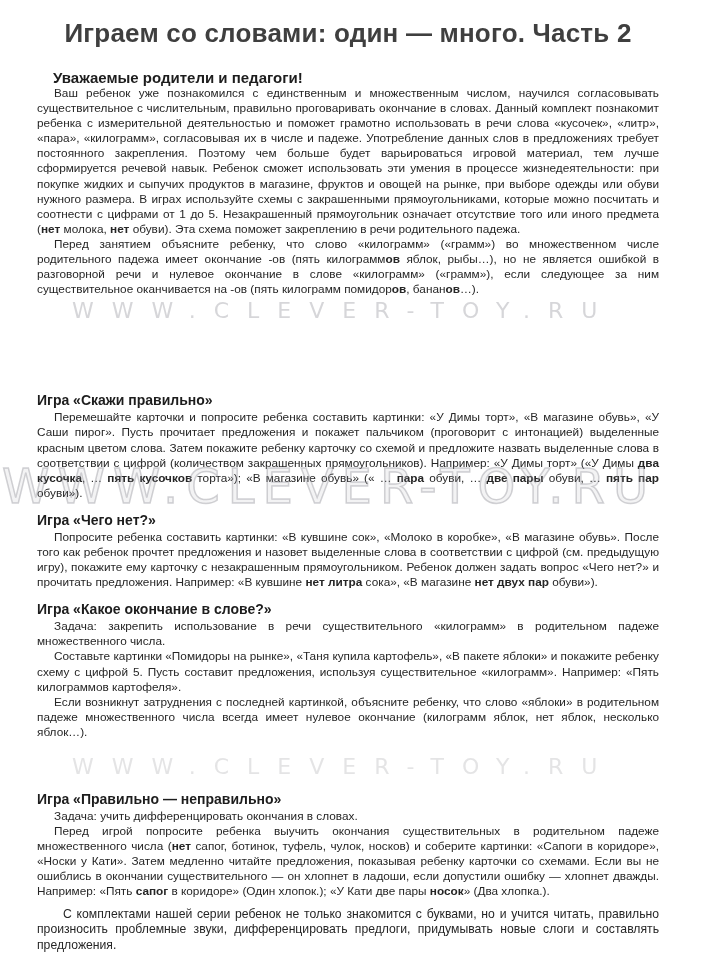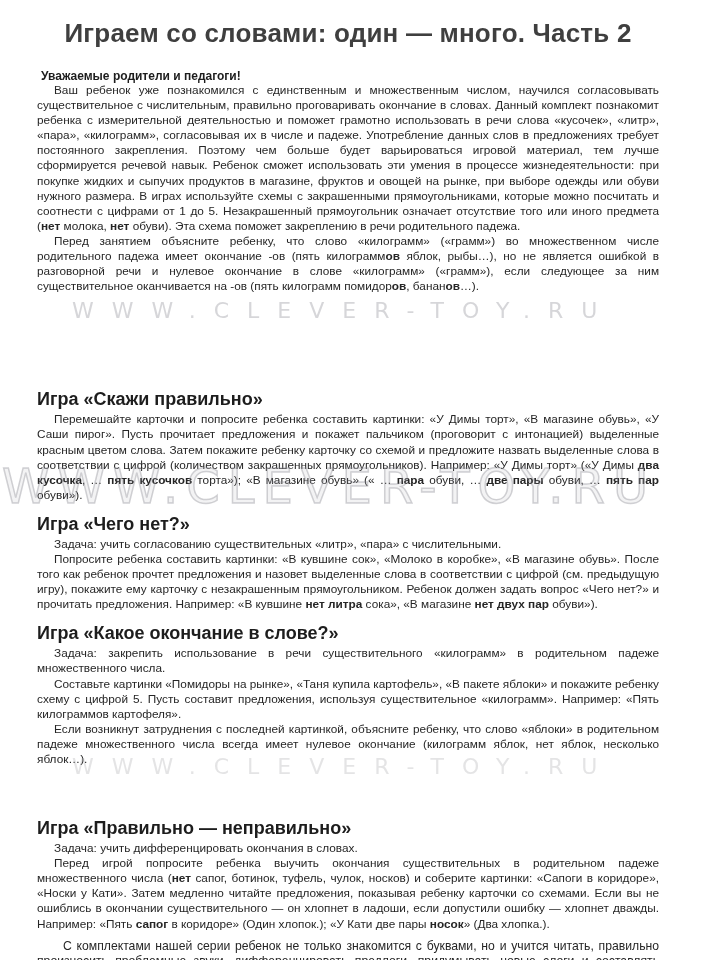--- a/index.html
+++ b/index.html
@@ -9,24 +9,24 @@
     font-family:"Liberation Sans",sans-serif;
     color:#262626;
     position:relative;
     overflow:hidden;
   }
   .page{padding:8px 53px 0 37px;position:relative;z-index:1;}
   .doc-title{
     font-size:26px;font-weight:700;text-align:center;
     color:#3f3f3f;margin:10px 0 0;letter-spacing:.2px;
   }
-  .greeting{font-size:12px;font-weight:700;margin:20px 4px 0;color:#1d1d1d;}
+  .greeting{font-size:15px;font-weight:700;margin:20px 16px 0;color:#1d1d1d;}
   p.body{margin:0;font-size:11.8px;line-height:15.1px;text-align:justify;}
   .ind{text-indent:17px;}
-  h2.game-title{font-size:18px;font-weight:700;color:#1d1d1d;margin:11px 0 2px;}
+  h2.game-title{font-size:14px;font-weight:700;color:#1d1d1d;margin:11px 0 2px;}
   .first-game{margin-top:0;}
   .spacer-lg{height:84px;}
   .spacer-md{height:40px;}
   .b{font-weight:700;}
   .i{}
   .footer-note{margin-top:7px;font-size:12.2px;line-height:15.5px;text-align:justify;text-indent:26px;}
   .watermark{
     position:absolute;white-space:nowrap;pointer-events:none;z-index:2;
     font-family:"DejaVu Sans",sans-serif;font-weight:400;
   }
@@ -63,21 +63,20 @@
 
   <div class="spacer-lg"></div>
 
   <section class="game">
     <h2 class="game-title first-game">Игра «Скажи правильно»</h2>
     <p class="body ind"><span>Перемешайте карточки и попросите ребенка составить картинки: «У Димы торт», «В магазине обувь», «У Саши пирог». Пусть прочитает предложения и покажет пальчиком (проговорит с интонацией) выделенные красным цветом слова. Затем покажите ребенку карточку со схемой и предложите назвать выделенные слова в соответствии с цифрой (количеством закрашенных прямоугольников). Например: «У Димы торт» («У Димы </span><span class="b">два кусочка</span><span>, … </span><span class="b">пять кусочков</span><span> торта»); «В магазине обувь» (« … </span><span class="b">пара</span><span> обуви, … </span><span class="b">две пары</span><span> обуви, … </span><span class="b">пять пар</span><span> обуви»).</span></p>
   </section>
 
   <section class="game">
     <h2 class="game-title">Игра «Чего нет?»</h2>
-    <p class="body ind"><span class="i">Задача:</span><span> учить согласованию существительных «литр», «пара» с числительными.</span></p>
     <p class="body ind"><span>Попросите ребенка составить картинки: «В кувшине сок», «Молоко в коробке», «В магазине обувь». После того как ребенок прочтет предложения и назовет выделенные слова в соответствии с цифрой (см. предыдущую игру), покажите ему карточку с незакрашенным прямоугольником. Ребенок должен задать вопрос «Чего нет?» и прочитать предложения. Например: «В кувшине </span><span class="b">нет литра</span><span> сока», «В магазине </span><span class="b">нет двух пар</span><span> обуви»).</span></p>
   </section>
 
   <section class="game">
     <h2 class="game-title">Игра «Какое окончание в слове?»</h2>
     <p class="body ind"><span class="i">Задача:</span><span> закрепить использование в речи существительного «килограмм» в родительном падеже множественного числа.</span></p>
     <p class="body ind"><span>Составьте картинки «Помидоры на рынке», «Таня купила картофель», «В пакете яблоки» и покажите ребенку схему с цифрой 5. Пусть составит предложения, используя существительное «килограмм». Например: «Пять килограммов картофеля».</span></p>
     <p class="body ind"><span>Если возникнут затруднения с последней картинкой, объясните ребенку, что слово «яблоки» в родительном падеже множественного числа всегда имеет нулевое окончание (килограмм яблок, нет яблок, несколько яблок…).</span></p>
   </section>
 

